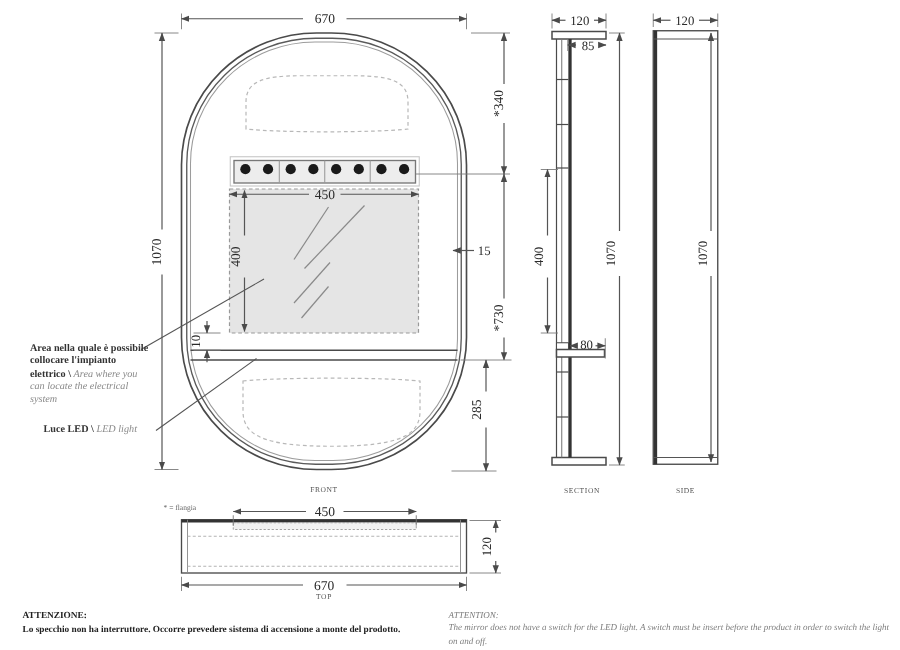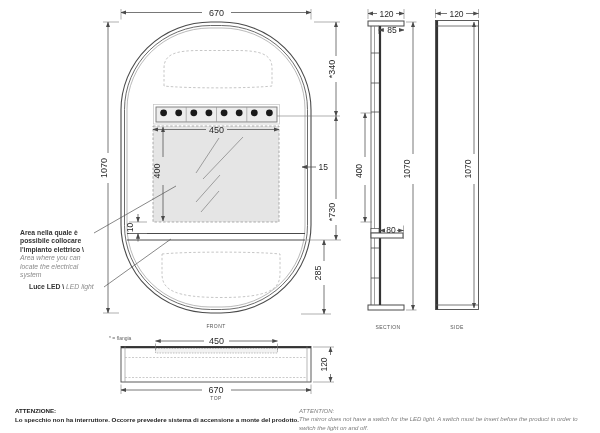--- a/index.html
+++ b/index.html
@@ -1,17 +1,17 @@
 <!DOCTYPE html>
 <html><head>
 <meta charset="utf-8">
 <style>
   html,body{margin:0;padding:0;background:#fff;}
   #stage{position:relative;width:600px;height:433px;background:#ffffff;overflow:hidden;
-         font-family:Liberation Sans, sans-serif;}
+         font-family:Liberation Serif, serif;}
   #stage svg{position:absolute;left:0;top:0;}
   .dim{stroke:#555;stroke-width:.8;fill:none;}
   .ext{stroke:#7a7a7a;stroke-width:.6;fill:none;}
   .outline{stroke:#4a4a4a;fill:#fff;}
   .dtxt{font-size:9px;fill:#2a2a2a;}
   .dtxt-s{font-size:8.5px;fill:#2a2a2a;}
   .vlabel{font-size:5px;fill:#555;letter-spacing:.4px;}
   .fnote{font-size:5px;fill:#666;}
   .overlay{position:absolute;color:#333;}
   .ann{font-size:6.8px;line-height:1.24;color:#3a3a3a;}

